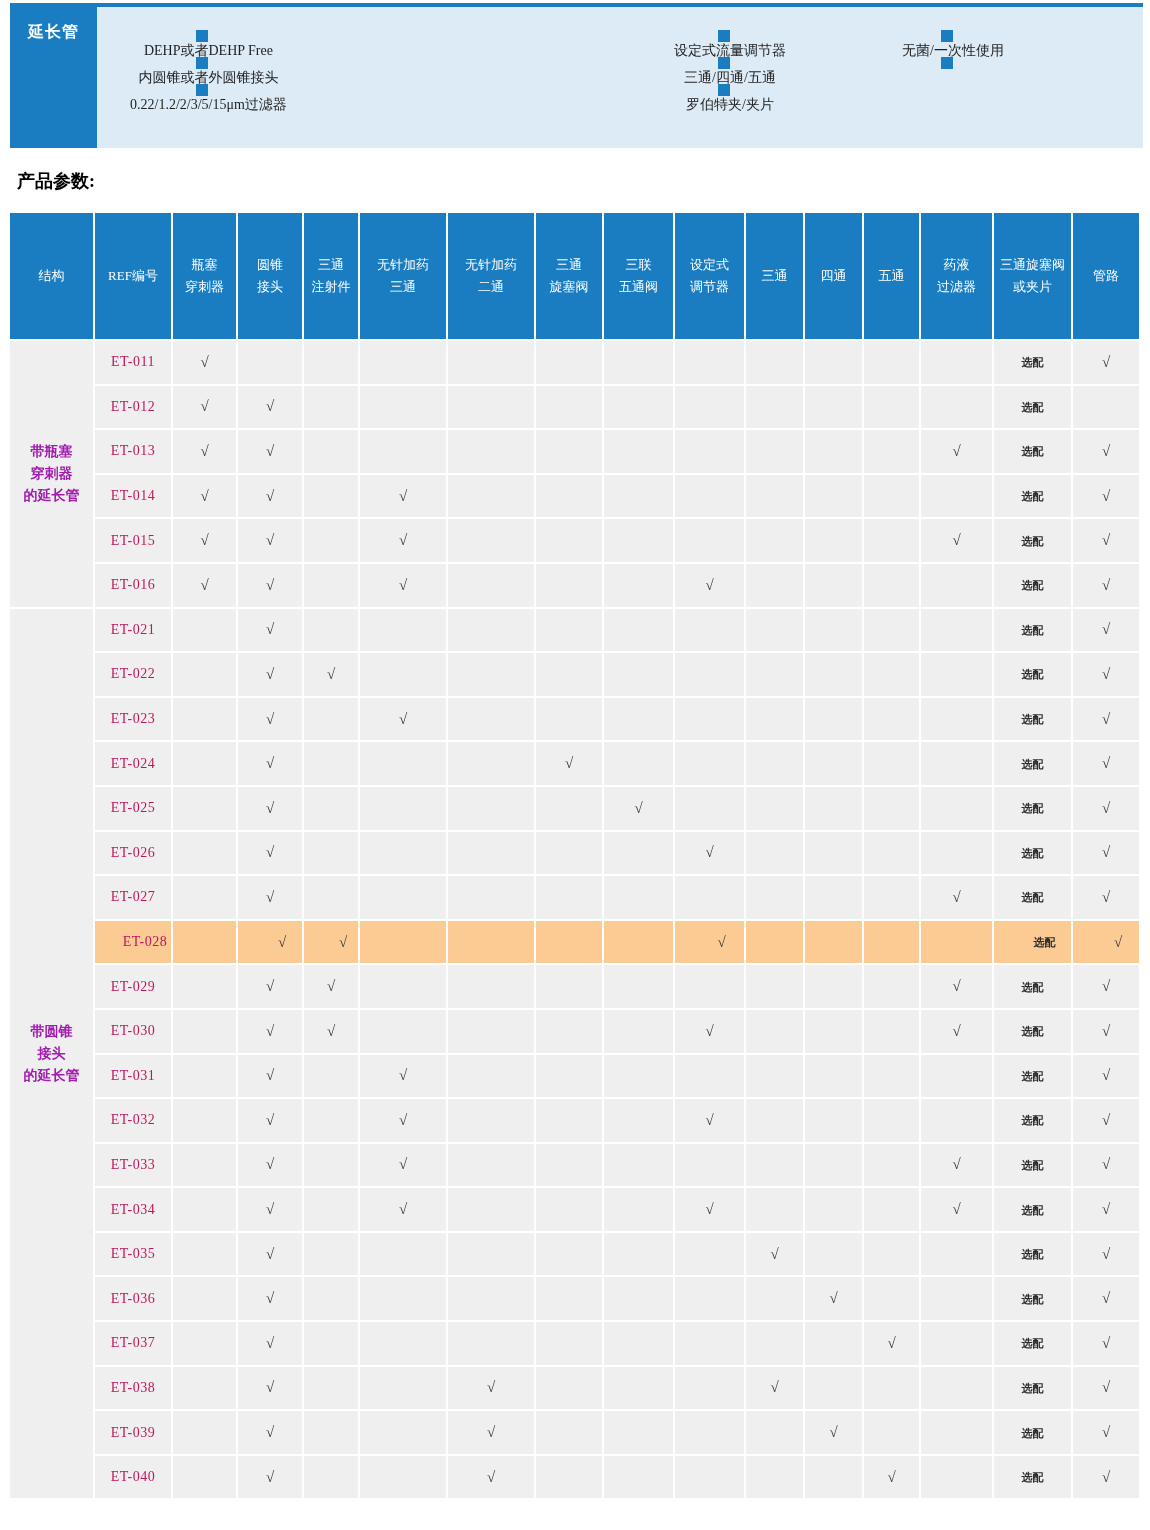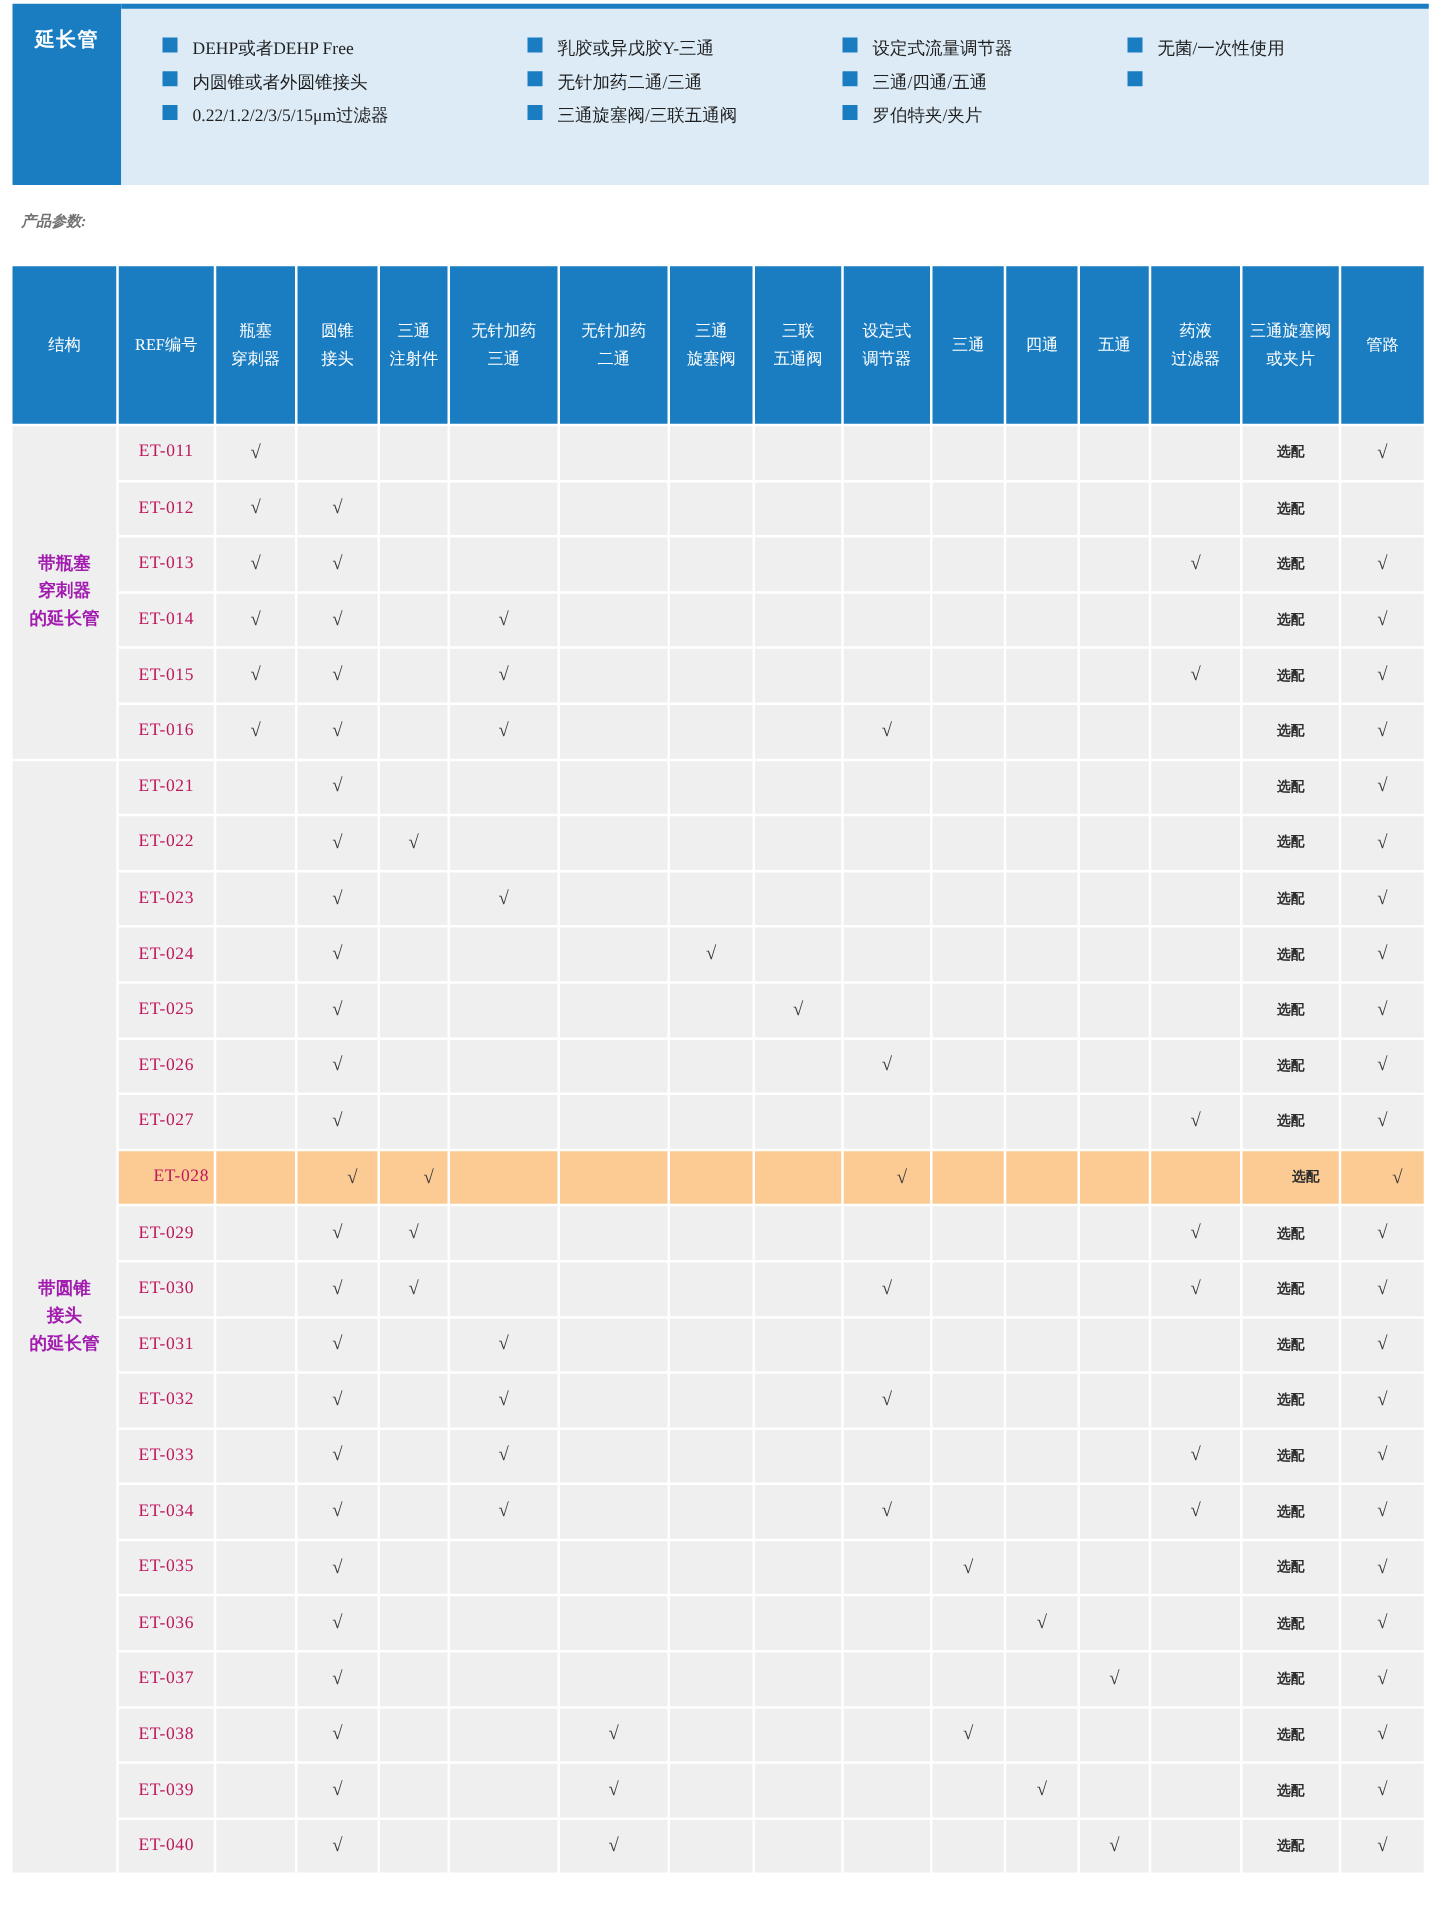--- a/index.html
+++ b/index.html
@@ -15,25 +15,25 @@
     font-family:"Liberation Serif","DejaVu Serif",serif;color:var(--ink);
   }
   
   .banner{position:absolute;left:10px;top:3px;width:1133px;height:145px;display:flex;}
   .tag-box{
     width:87px;background:var(--accent);color:#ffffff;box-sizing:border-box;
     padding-top:19px;text-align:center;font-weight:bold;font-size:16px;letter-spacing:1px;flex:none;
   }
   .panel{flex:1;background:var(--panel);border-top:4px solid var(--accent);position:relative;}
   .bullet-col{position:absolute;top:23px;}
-  .bullet-item{display:flex;height:27px;}
+  .bullet-item{display:flex;align-items:center;height:27px;flex-direction:column;}
   .bullet-sq{width:12px;height:12px;background:var(--accent);margin-right:12px;flex:none;}
   .bullet-text{font-size:14px;color:#1f1f1f;white-space:nowrap;}
   
-  .section-title{position:absolute;left:17px;top:169px;font-size:12px;font-weight:bold;color:#737373;font-style:italic;}
+  .section-title{position:absolute;left:17px;top:169px;font-size:18px;font-weight:bold;color:#000000;}
   
   table{
     position:absolute;left:8px;top:211px;border-collapse:separate;border-spacing:2px;
     background:#ffffff;table-layout:fixed;
   }
   th{
     background:var(--accent);color:#ffffff;font-weight:normal;font-size:13px;
     height:126px;text-align:center;vertical-align:middle;line-height:22px;padding:0;
   }
   td{
@@ -63,34 +63,20 @@
           </div>
           <div class="bullet-item">
             <span class="bullet-sq"></span>
             <span class="bullet-text">内圆锥或者外圆锥接头</span>
           </div>
           <div class="bullet-item">
             <span class="bullet-sq"></span>
             <span class="bullet-text">0.22/1.2/2/3/5/15μm过滤器</span>
           </div>
         </div>
-        <div class="bullet-col" style="left: 325px;">
-          <div class="bullet-item">
-            <span class="bullet-sq"></span>
-            <span class="bullet-text">乳胶或异戊胶Y-三通</span>
-          </div>
-          <div class="bullet-item">
-            <span class="bullet-sq"></span>
-            <span class="bullet-text">无针加药二通/三通</span>
-          </div>
-          <div class="bullet-item">
-            <span class="bullet-sq"></span>
-            <span class="bullet-text">三通旋塞阀/三联五通阀</span>
-          </div>
-        </div>
         <div class="bullet-col" style="left: 577px;">
           <div class="bullet-item">
             <span class="bullet-sq"></span>
             <span class="bullet-text">设定式流量调节器</span>
           </div>
           <div class="bullet-item">
             <span class="bullet-sq"></span>
             <span class="bullet-text">三通/四通/五通</span>
           </div>
           <div class="bullet-item">

